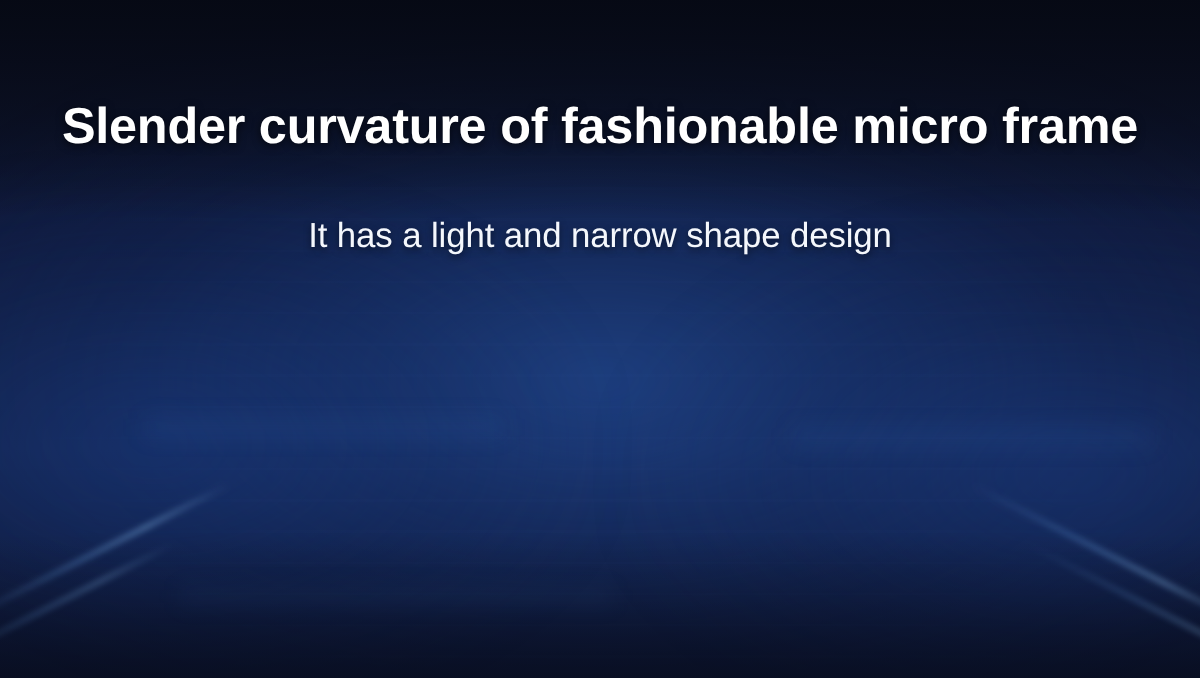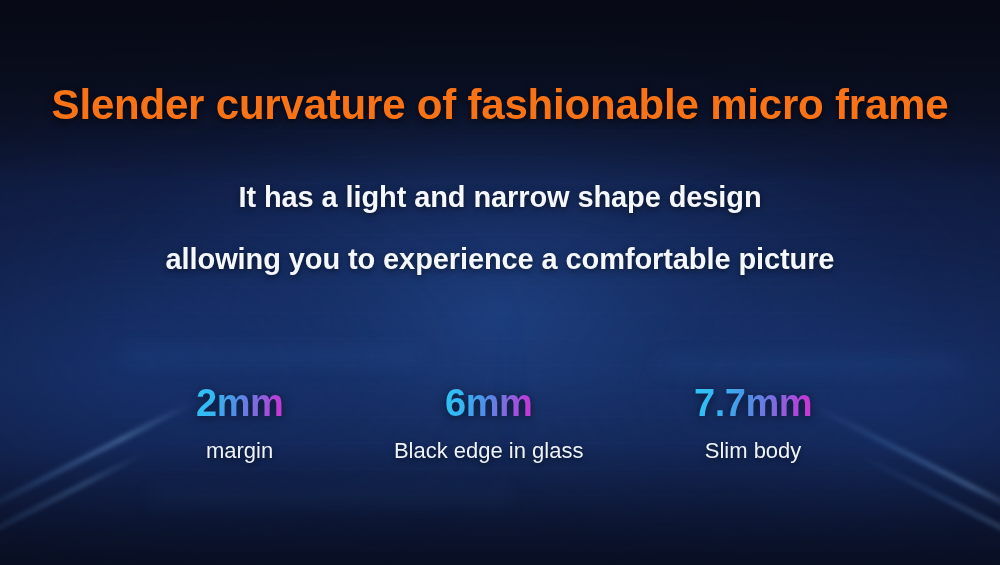--- a/index.html
+++ b/index.html
@@ -133,35 +133,35 @@
     inset: 0;
     text-align: center;
   }
 
   .title {
     position: absolute;
     left: 0; right: 0;
     top: 82px;
     font-size: 42px;
     font-weight: 700;
-    color: #f97316;
+    color: #ffffff;
     letter-spacing: -0.2px;
     line-height: 1.1;
     text-shadow: 0 2px 7px rgba(0,0,0,0.65);
     white-space: nowrap;
   }
 
   .subtitle-block {
     position: absolute;
     left: 0; right: 0;
     top: 166px;
   }
   .subtitle-line {
     font-size: 29px;
-    font-weight: 700;
+    font-weight: 400;
     color: #f4f7fc;
     line-height: 62px;
     letter-spacing: -0.1px;
     text-shadow: 0 2px 6px rgba(0,0,0,0.55);
     white-space: nowrap;
   }
 
   
   .stats {
     position: absolute;
@@ -229,35 +229,16 @@
   <div class="streak streak-l2"></div>
   <div class="streak streak-r1"></div>
   <div class="streak streak-r2"></div>
 
   <div class="content">
 
     <div class="title">Slender curvature of fashionable micro frame</div>
 
     <div class="subtitle-block">
       <div class="subtitle-line">It has a light and narrow shape design</div>
-      <div class="subtitle-line">allowing you to experience a comfortable picture</div>
     </div>
 
-    <div class="stats">
-
-      <div class="stat stat-1">
-        <div class="stat-value">2mm</div>
-        <div class="stat-label">margin</div>
-      </div>
-
-      <div class="stat stat-2">
-        <div class="stat-value">6mm</div>
-        <div class="stat-label">Black edge in glass</div>
-      </div>
-
-      <div class="stat stat-3">
-        <div class="stat-value">7.7mm</div>
-        <div class="stat-label">Slim body</div>
-      </div>
-
-    </div>
   </div>
 </div>
 
 </body></html>

